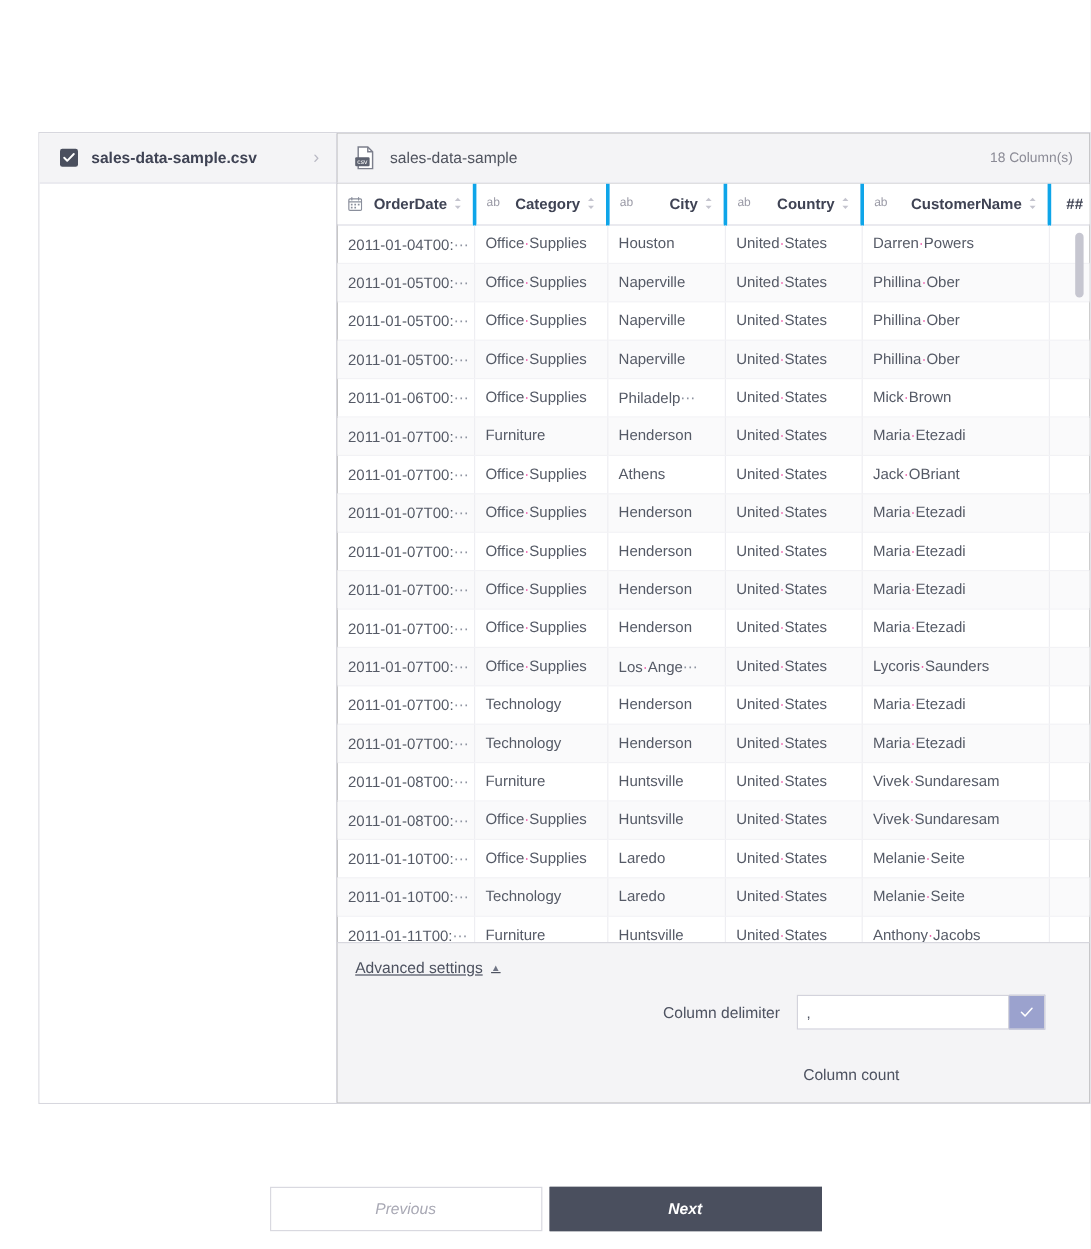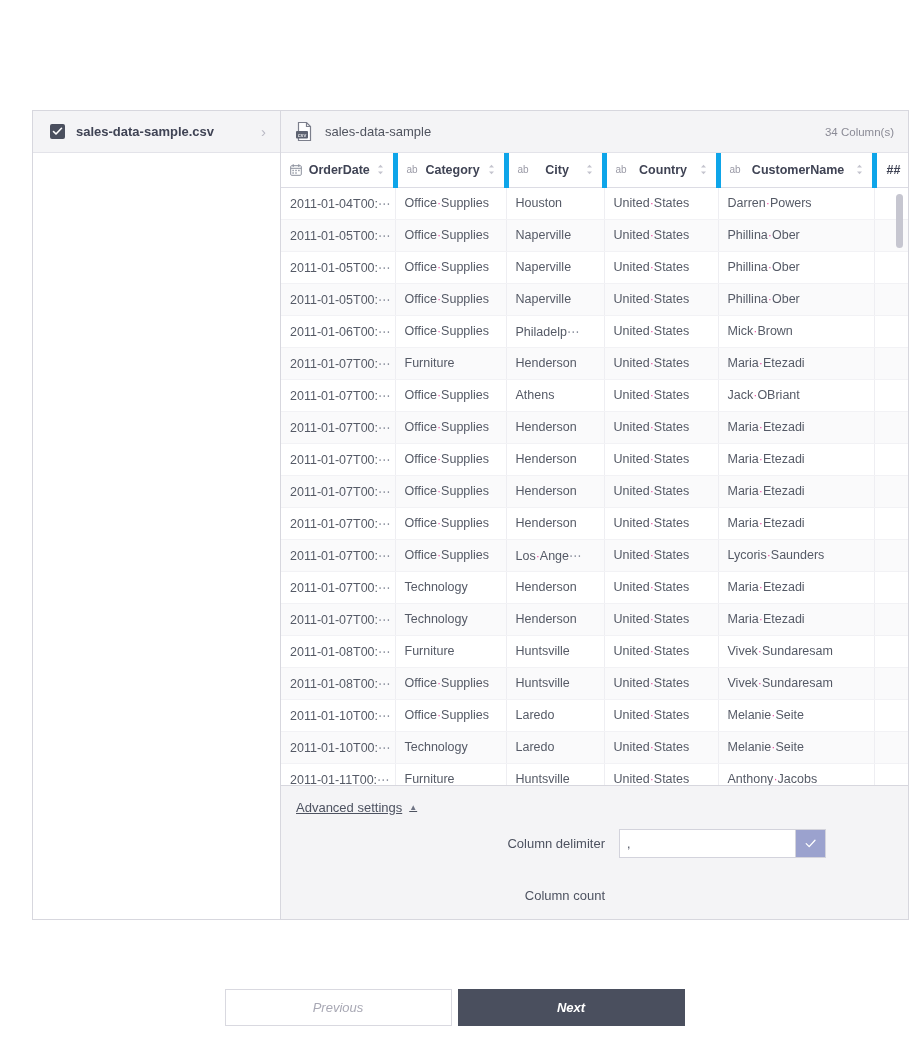--- a/index.html
+++ b/index.html
@@ -79,23 +79,23 @@
   .grid-wrap {
     flex: none; height: 632px; position: relative;
     background: #ffffff; overflow: hidden;
   }
   table.grid {
     border-collapse: collapse; table-layout: fixed;
     width: 632px; background: #ffffff;
   }
   table.grid th {
     height: 34px; padding: 0 9px; background: #ffffff;
-    border-bottom: 1px solid #dcdce4; border-right: 5px solid #0ea5e9;
+    border-bottom: 1px solid #dcdce4; border-right: 3px solid #0ea5e9;
     font-size: 12.5px; font-weight: bold; color: #3f4354;
-    text-align: center; vertical-align: middle; white-space: nowrap;
+    text-align: right; vertical-align: middle; white-space: nowrap;
   }
   .th-inner { display: flex; align-items: center; gap: 5px; }
   .type-icon { flex: none; color: #9a9aa6; font-size: 10px; font-weight: normal; }
   .th-label { flex: 1; overflow: hidden; text-overflow: ellipsis; }
   .sort-ico { flex: none; width: 7px; height: 11px; }
   table.grid td {
     height: 32px; padding: 0 9px;
     border-right: 1px solid #eeeef2; border-bottom: 1px solid #f2f2f5;
     font-size: 12.5px; color: #555a66; white-space: nowrap;
     overflow: hidden; vertical-align: middle;
@@ -124,21 +124,21 @@
   
   .adv {
     flex: 1; background: #f4f4f6; border-top: 1px solid #d7d7de;
     padding: 12px 0 0 0;
   }
   .adv-toggle {
     margin-left: 15px; display: inline-flex; align-items: center; gap: 7px;
     font-size: 13px; color: #4d5260; text-decoration: underline; cursor: pointer;
   }
   .caret-up { font-size: 8px; color: #6f7484; text-decoration: none; }
-  .field-row { display: flex; align-items: center; margin-top: 13px; }
+  .field-row { display: flex; align-items: center; margin-top: 13px; justify-content: center; }
   .field-label {
     width: 338px; text-align: right; padding-right: 14px;
     font-size: 13px; color: #4d5260; flex: none;
   }
   .field-ctl { position: relative; width: 199px; flex: none; display: flex; }
   .txtbox {
     flex: 1; height: 29px; border: 1px solid #d3d3dc; background: #ffffff;
     font-size: 12.5px; color: #4d5260; padding: 0 7px; outline: none;
     font-family: "Liberation Sans", sans-serif;
   }
@@ -190,21 +190,21 @@
     <div class="pane">
 
       <div class="pane-head">
         <svg class="csv-icon" viewBox="0 0 21 21">
           <path d="M3.5 1.5 h8 l4 4 v14 h-12 z" fill="#ffffff" stroke="#7c7f8c" stroke-width="1.2"></path>
           <path d="M11.5 1.5 v4 h4" fill="none" stroke="#7c7f8c" stroke-width="1.2"></path>
           <rect x="1" y="10" width="12" height="7.5" rx="1" fill="#5d6270"></rect>
           <text x="7" y="15.9" font-size="5.6" fill="#ffffff" text-anchor="middle" font-family="Liberation Sans, sans-serif">csv</text>
         </svg>
         <div class="pane-title">sales-data-sample</div>
-        <div class="col-count">34 Column(s)</div>
+        <div class="col-count">18 Column(s)</div>
       </div>
 
       <div class="grid-wrap">
         <table class="grid">
           <colgroup>
             <col class="c-date">
               <col class="c-cat">
               <col class="c-city">
             <col class="c-ctry">
               <col class="c-cust">

